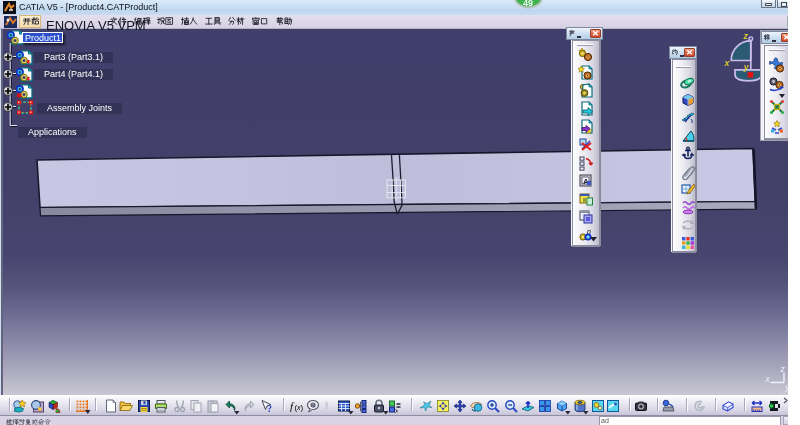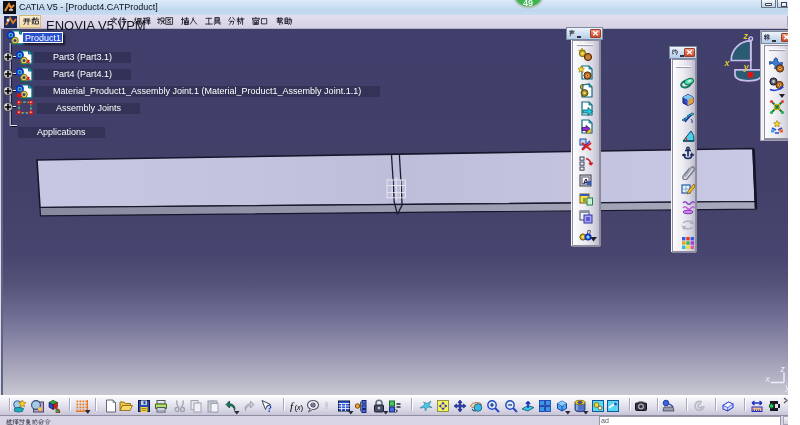--- a/index.html
+++ b/index.html
@@ -13,21 +13,21 @@
 #vright{left:796px;top:29px;width:4px;height:366px;background:linear-gradient(90deg,#c3d6ea,#f0f6fc)}
 #btoolbar{left:0;top:395px;width:800px;height:20px;background:linear-gradient(180deg,#fdfdfe 0%,#ececf3 30%,#d8d6e5 75%,#c6c4d6 100%);border-top:1px solid #fff}
 #statusbar{left:0;top:415px;width:800px;height:10px;background:#d8d4e6;border-top:1px solid #908ca2}
 .winbtn{top:0;height:8px;border:1px solid #68788a;border-top:none;background:linear-gradient(180deg,#f8fbfd,#d7e3ee 45%,#c3d3e4)}
 #btn-close{left:792px;width:8px;background:linear-gradient(180deg,#f0a08c,#dd6a4c 40%,#c44325);border-bottom-left-radius:3px}
 .sep{position:absolute;top:398px;width:2px;height:13px;border-left:1px solid #a9a7bb;border-right:1px solid #fdfdff}
 .tbf{position:absolute;background:linear-gradient(90deg,#fdfdfe 0%,#ececf2 45%,#d9d8e4 75%,#bdbcca 100%);border:1px solid #8f8da2;box-shadow:-1px 0 0 #f5f5f8,1px 0 0 #8a8a9a,0 1px 0 #8a8a9a}
 .tbt{position:absolute;height:13px;background:linear-gradient(180deg,#eef4fb,#cfe0f2 50%,#b4cce6);border:1px solid #7d8ba0}
 .tbx{position:absolute;width:11px;height:9px;background:linear-gradient(180deg,#f2a088,#e06a48 50%,#cc4a2c);border:1px solid #96402a;border-radius:1px}
 .grip{position:absolute;height:2px;border-top:1px solid #fff;border-bottom:1px solid #9a98ac}
-.treetxt{position:absolute;color:#fff;font-size:9px;white-space:nowrap;background:rgba(28,28,58,.38);padding:0 19px;line-height:11px;height:11px}
+.treetxt{position:absolute;color:#fff;font-size:9px;white-space:nowrap;background:rgba(28,28,58,.38);padding:0 10px;line-height:11px;height:11px}
 </style></head>
 <body>
 <div id="app">
 <div class="abs" id="titlebar"></div>
 <svg class="abs" style="left:3px;top:1px" width="13" height="13">
       <rect width="13" height="13" fill="#101018"></rect>
       <path d="M2 10 L6 3 L8 7 L11 4" stroke="#e8882a" stroke-width="2" fill="none"></path>
       <path d="M6 9 L10 9" stroke="#eee" stroke-width="1.5"></path>
     </svg>
 <div class="abs" id="titletxt">CATIA V5 - [Product4.CATProduct]</div>
@@ -238,21 +238,20 @@
 <div class="treetxt" style="left:34px;top:69px">Part4 (Part4.1)</div>
 <svg class="abs" style="left:16px;top:84px" width="18" height="15">
       <polygon points="5,0.8 12.5,0.8 16,4 16,14 5,14" fill="#fff" stroke="#0a6a7a" stroke-width="1.3"></polygon>
       <polygon points="12.5,0.8 12.5,4 16,4" fill="#28c8dc" stroke="#0a6a7a" stroke-width="1"></polygon>
       <circle cx="3.8" cy="5.2" r="3" fill="none" stroke="#1030c0" stroke-width="2.2"></circle>
       <circle cx="3.8" cy="5.2" r="1.8" fill="none" stroke="#30b8e8" stroke-width="1.2"></circle>
       <circle cx="8" cy="10.5" r="3.3" fill="#e0d468" stroke="#787008" stroke-width="1"></circle>
       <circle cx="8" cy="10.5" r="1.5" fill="#403e68"></circle>
       <path d="M2,9 l4,1 l-1.5,1.2 l3,2 l-4.5,-0.8 l1,2 l-3.5,-2.2" fill="#e01010"></path>
     </svg>
-<div class="treetxt" style="left:34px;top:86px">Material_Product1_Assembly Joint.1 (Material_Product1_Assembly Joint.1.1)</div>
 <svg class="abs" style="left:16px;top:100px" width="19" height="15">
 <rect x="3" y="2" width="12" height="11" fill="none" stroke="#18b8cc" stroke-width="1.6" stroke-dasharray="2.5,1.8"></rect>
 <rect x="3.5" y="2.5" width="11" height="10" fill="none" stroke="#9a9a20" stroke-width="1" stroke-dasharray="2,2"></rect>
 <g fill="#e41414">
         <rect x="1" y="0.5" width="4" height="4"></rect>
         <rect x="13" y="0.5" width="4" height="4"></rect>
         <rect x="1" y="10.5" width="4" height="4"></rect>
         <rect x="13" y="10.5" width="4" height="4"></rect>
       </g>
 <g fill="#ffb0b0">

